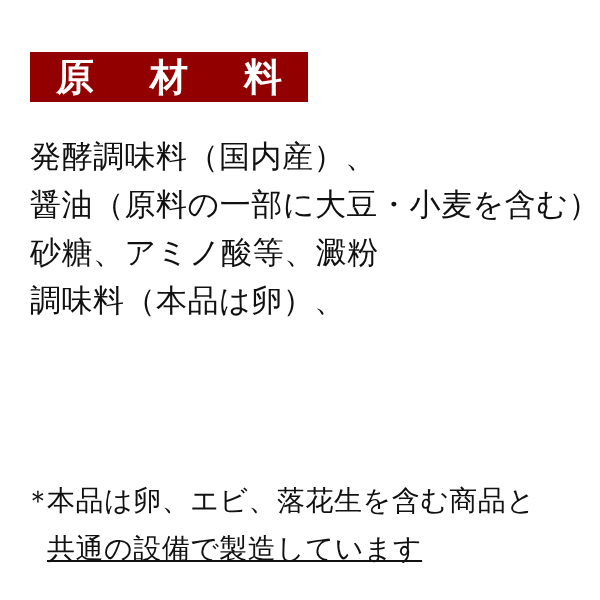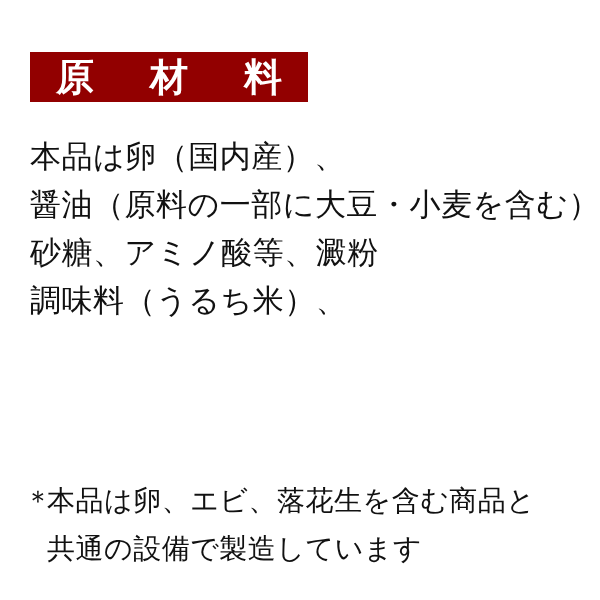--- a/index.html
+++ b/index.html
@@ -56,38 +56,39 @@
     letter-spacing: 0.5px;
     white-space: nowrap;
   }
   .note-marker {
     display: inline-block;
     width: 23px;
     overflow: visible;
   }
   .note-indent {
     padding-left: 23px;
+    text-decoration: underline;
   }
 </style>
 </head>
 <body>
 
 <div class="page">
 
   <div class="header-bar">
     <span>原</span>
     <span>材</span>
     <span>料</span>
   </div>
 
   <div class="ingredients-list">
-    <div>本品は卵（国内産）、</div>
+    <div>発酵調味料（国内産）、</div>
     <div>醤油（原料の一部に大豆・小麦を含む）、</div>
     <div>砂糖、アミノ酸等、澱粉</div>
-    <div>調味料（うるち米）、</div>
+    <div>調味料（本品は卵）、</div>
   </div>
 
   <div class="allergen-note">
     <div><span class="note-marker">＊</span><span>本品は卵、エビ、落花生を含む商品と</span></div>
     <div class="note-indent">共通の設備で製造しています</div>
   </div>
 
 </div>
 
 </body></html>

